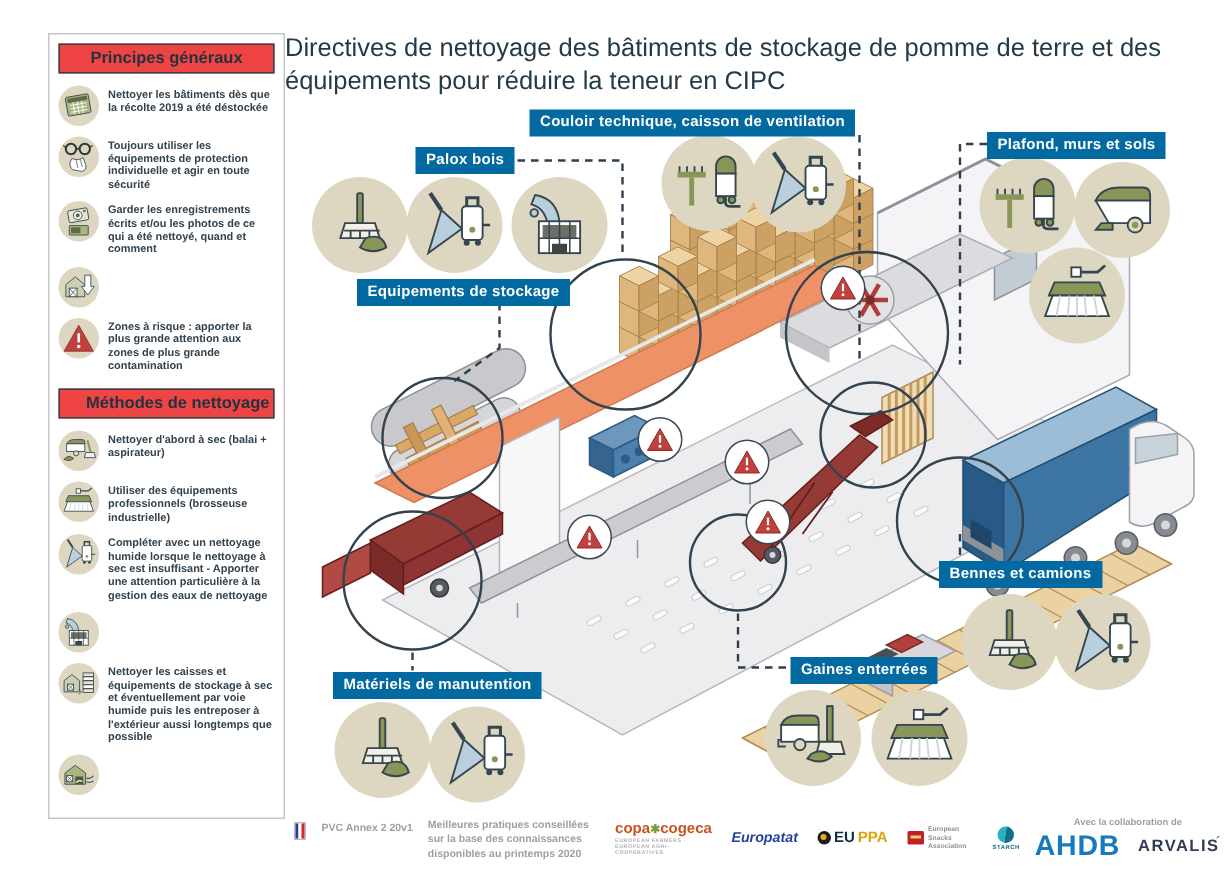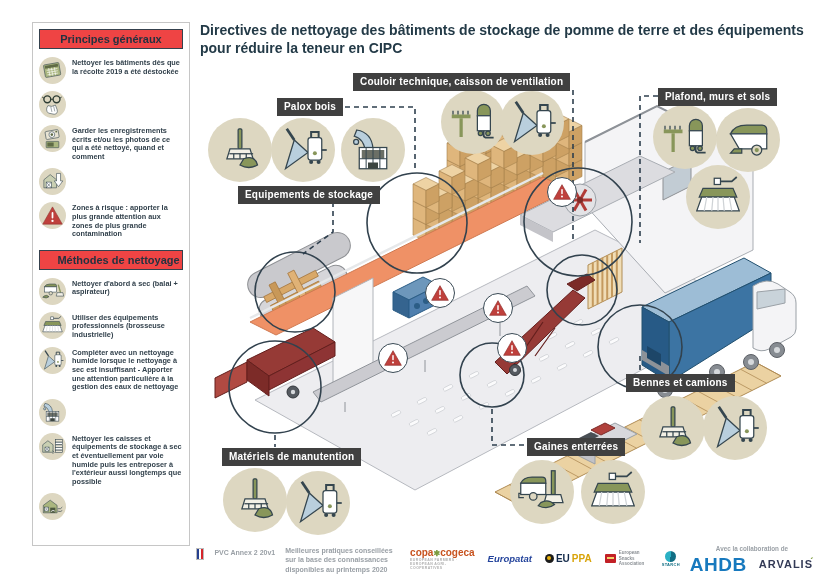--- a/index.html
+++ b/index.html
@@ -10,24 +10,24 @@
            border:1px solid #c6c6c6;background:#fff;padding:6px;box-sizing:border-box;}
   .sb-header{border:1.5px solid #34414d;color:#243240;font-size:11px;font-weight:700;
              text-align:center;padding:3px 1px;margin-bottom:8px;background:#ef4444;}
   .sb-header.second{margin-top:11px;padding-left:16px;}
   .sb-item{display:flex;gap:6px;margin-bottom:7px;align-items:flex-start;}
   .sb-ico{flex:none;width:27px;height:27px;border-radius:50%;background:#ddd7c1;
           display:grid;place-items:center;}
   .sb-ico svg{width:23px;height:23px;display:block;}
   .sb-txt{font-size:7.3px;line-height:1.18;font-weight:700;color:#33424d;padding-top:2px;}
   
-  .title{position:absolute;left:200px;top:21px;width:615px;font-size:14px;font-weight:700;
+  .title{position:absolute;left:190px;top:21px;width:615px;font-size:17px;font-weight:400;
          line-height:1.32;color:#233a47;}
   
-  .area-label{position:absolute;background:#404040;color:#fff;font-size:10px;font-weight:700;
+  .area-label{position:absolute;background:#0369a1;color:#fff;font-size:10px;font-weight:700;
               letter-spacing:.2px;padding:3px 7px 3.5px;white-space:nowrap;z-index:30;}
   .callout{position:absolute;width:64px;height:64px;border-radius:50%;background:#ddd7c1;
            display:grid;place-items:center;z-index:25;}
   .callout svg{width:50px;height:50px;display:block;}
   .warn{position:absolute;width:30px;height:30px;border-radius:50%;background:#fff;
         border:1.5px solid #3a4a55;display:grid;place-items:center;z-index:28;box-sizing:border-box;}
   .warn svg{width:20px;height:20px;display:block;}
   #building-svg{position:absolute;left:195px;top:60px;width:625px;height:480px;z-index:10;}
   
   .footer{position:absolute;left:196px;top:545px;right:6px;display:flex;align-items:flex-start;
@@ -86,20 +86,21 @@
       <div class="sb-item">
         <span class="sb-ico">
           <svg viewBox="0 0 40 40">
             <circle cx="11" cy="11" r="6" fill="none" stroke="#2c3b33" stroke-width="2.4"></circle>
             <circle cx="27" cy="11" r="6" fill="none" stroke="#2c3b33" stroke-width="2.4"></circle>
             <path d="M17 11 h4 M5 9 l-3 -2 M33 9 l3 -2" stroke="#2c3b33" stroke-width="1.6"></path>
             <path d="M12 22 q-5 8 1 13 l10 2 q7 -1 5 -8 l-3 -8 q-6 4 -13 1 z" fill="#ffffff" stroke="#35464f"></path>
             <path d="M17 24 l2 9 M22 23 l2 9" stroke="#35464f" stroke-width=".8" fill="none"></path>
           </svg>
         </span>
+        <div class="sb-txt">Toujours utiliser les équipements de protection individuelle et agir en toute sécurité</div>
       </div>
       <div class="sb-item">
         <span class="sb-ico">
           <svg viewBox="0 0 40 40">
             <g transform="rotate(-10 20 14)">
               <rect x="8" y="6" width="23" height="14" rx="2" fill="#e8e4d4" stroke="#35464f"></rect>
               <circle cx="19" cy="13" r="5" fill="#ffffff" stroke="#35464f"></circle>
               <circle cx="19" cy="13" r="2.4" fill="#5f6b46"></circle>
               <rect x="26" y="8" width="3" height="2.5" fill="#5f6b46"></rect>
             </g>

